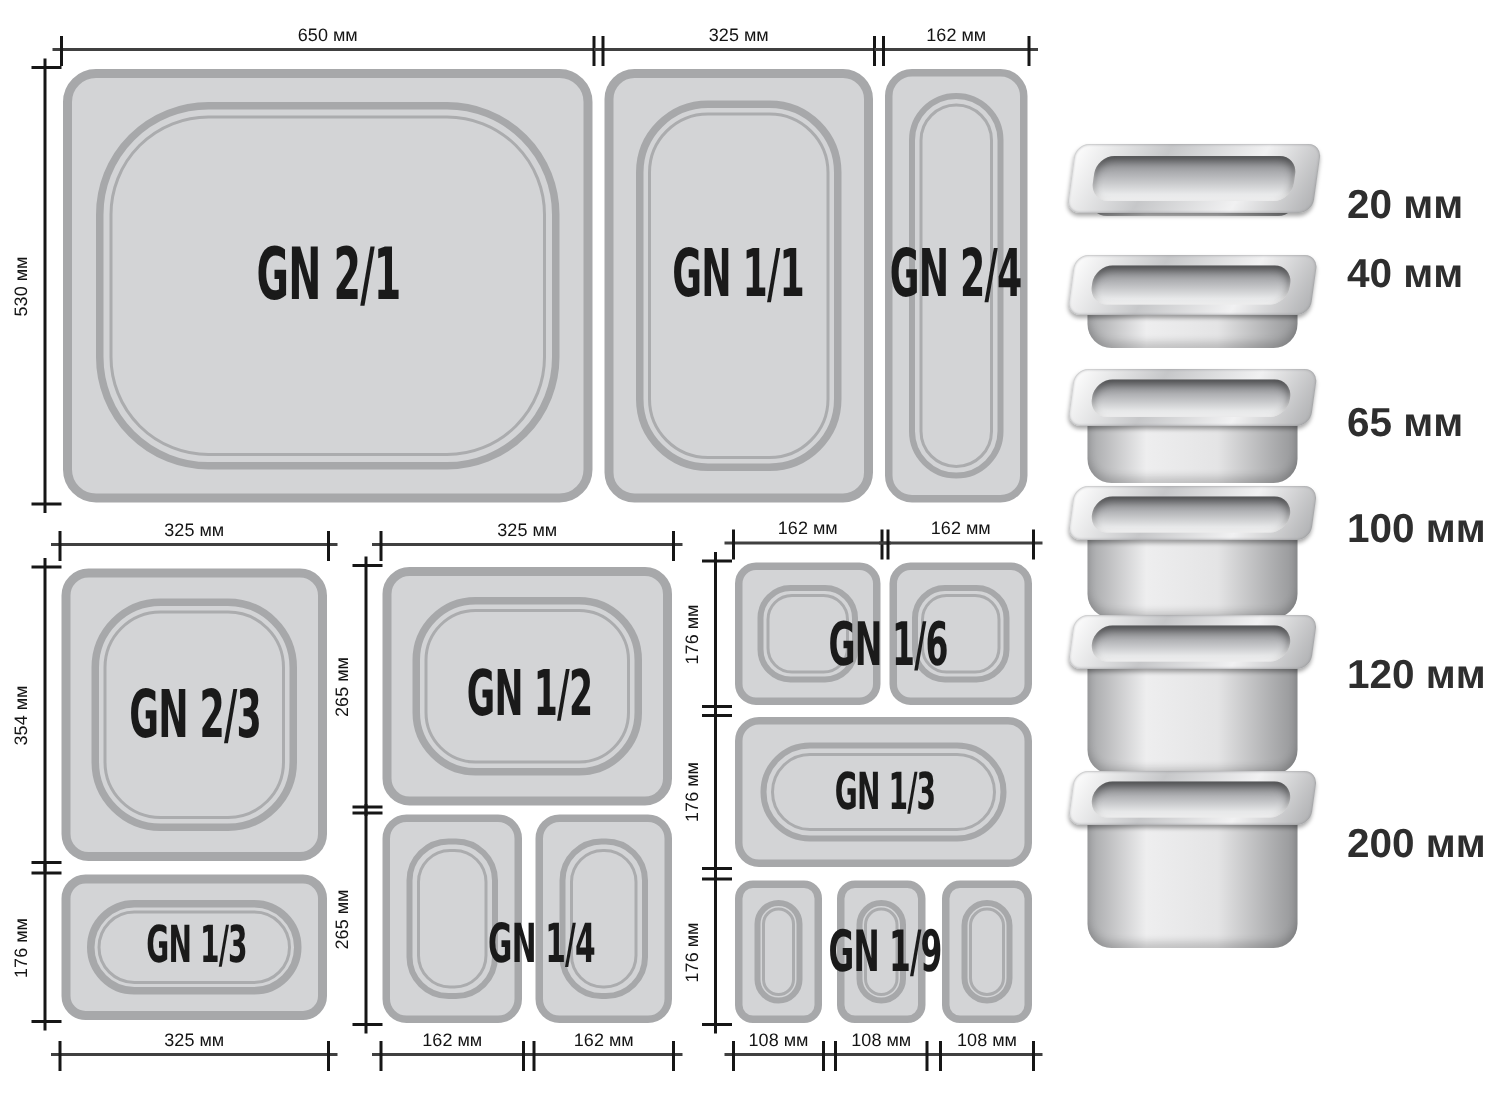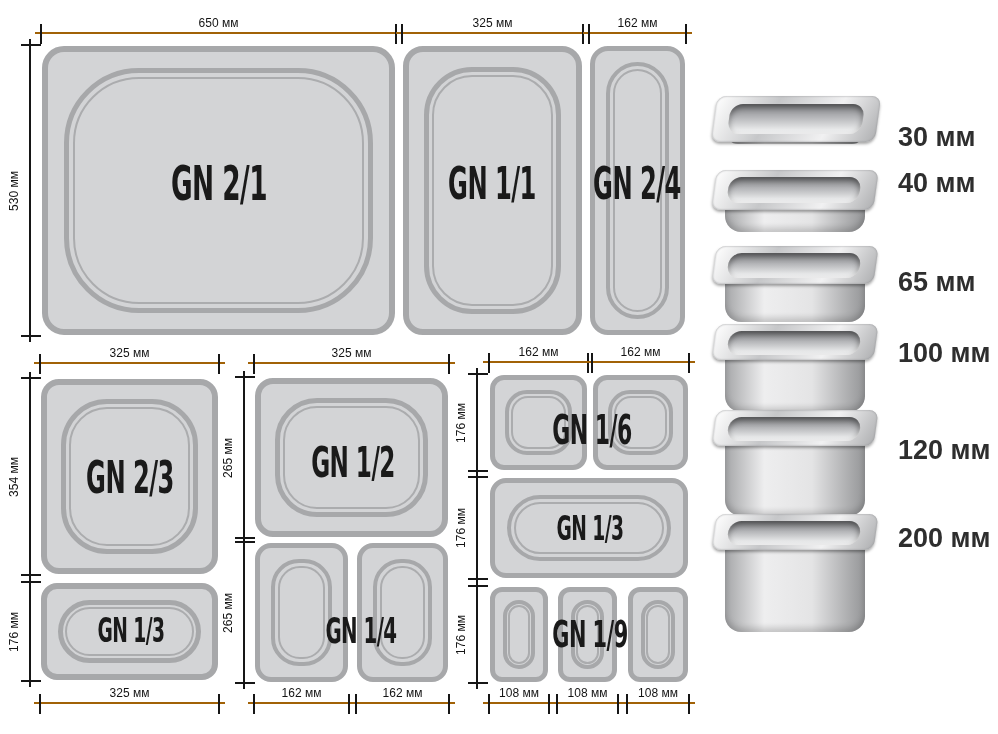--- a/index.html
+++ b/index.html
@@ -17,21 +17,21 @@
   .r1{border:5px solid #a7a8aa;}
   .pan.thin .r1{border-width:4px;}
   .r2{border:2px solid #abacae;}
   
   .gn{
     position:absolute;font-weight:700;color:#1a1a1a;white-space:nowrap;
     transform:translate(-50%,-50%) scaleX(0.55);letter-spacing:-1px;
     font-family:"DejaVu Sans","Liberation Sans",sans-serif;z-index:5;
   }
   
-  .hdim{position:absolute;height:0;border-top:2px solid #a16207;z-index:3;}
+  .hdim{position:absolute;height:0;border-top:2px solid #404040;z-index:3;}
   .hdim::before,.hdim::after{content:"";position:absolute;top:-10px;width:2px;height:20px;background:#161616;}
   .hdim::before{left:5px;}
   .hdim::after{right:5px;}
   .hdim .dl{
     position:absolute;left:50%;bottom:4px;transform:translateX(-50%);
     font-size:12px;color:#141414;white-space:nowrap;
   }
   .vdim{position:absolute;width:0;border-left:2px solid #161616;z-index:3;}
   .vdim::before,.vdim::after{content:"";position:absolute;left:-10px;width:20px;height:2px;background:#161616;}
   .vdim::before{top:5px;}
@@ -210,21 +210,21 @@
     <div class="ring r1" style="inset:8px;border-radius:17px;"></div>
     <div class="ring r2" style="inset:13px;border-radius:13px;"></div>
   </div>
   <div class="gn" style="left:590px;top:634px;font-size:38px;">GN 1/9</div>
 
   <div class="ppan" style="left:712px;top:96px;height:62px;">
     <div class="pbody" style="left:14px;top:36px;width:138px;height:12px;"></div>
     <div class="prim" style="left:2px;top:0;width:164px;height:46px;"></div>
     <div class="phole" style="left:17px;top:8px;width:134px;height:30px;"></div>
   </div>
-  <div class="depth-label" style="top:137px;">30 мм</div>
+  <div class="depth-label" style="top:137px;">20 мм</div>
 
   <div class="ppan" style="left:712px;top:170px;height:78px;">
     <div class="pbody" style="left:13px;top:32px;width:140px;height:30px;"></div>
     <div class="prim" style="left:2px;top:0;width:162px;height:40px;"></div>
     <div class="phole" style="left:16px;top:7px;width:132px;height:26px;"></div>
   </div>
   <div class="depth-label" style="top:183px;">40 мм</div>
 
   <div class="ppan" style="left:712px;top:246px;height:88px;">
     <div class="pbody" style="left:13px;top:30px;width:140px;height:46px;"></div>
@@ -245,15 +245,15 @@
     <div class="prim" style="left:2px;top:0;width:162px;height:36px;"></div>
     <div class="phole" style="left:16px;top:7px;width:132px;height:24px;"></div>
   </div>
   <div class="depth-label" style="top:450px;">120 мм</div>
 
   <div class="ppan" style="left:712px;top:514px;height:128px;">
     <div class="pbody" style="left:13px;top:30px;width:140px;height:88px;"></div>
     <div class="prim" style="left:2px;top:0;width:162px;height:36px;"></div>
     <div class="phole" style="left:16px;top:7px;width:132px;height:24px;"></div>
   </div>
-  <div class="depth-label" style="top:538px;">200 мм</div>
+  <div class="depth-label" style="top:563px;">200 мм</div>
 
 </div>
 
 </body></html>

